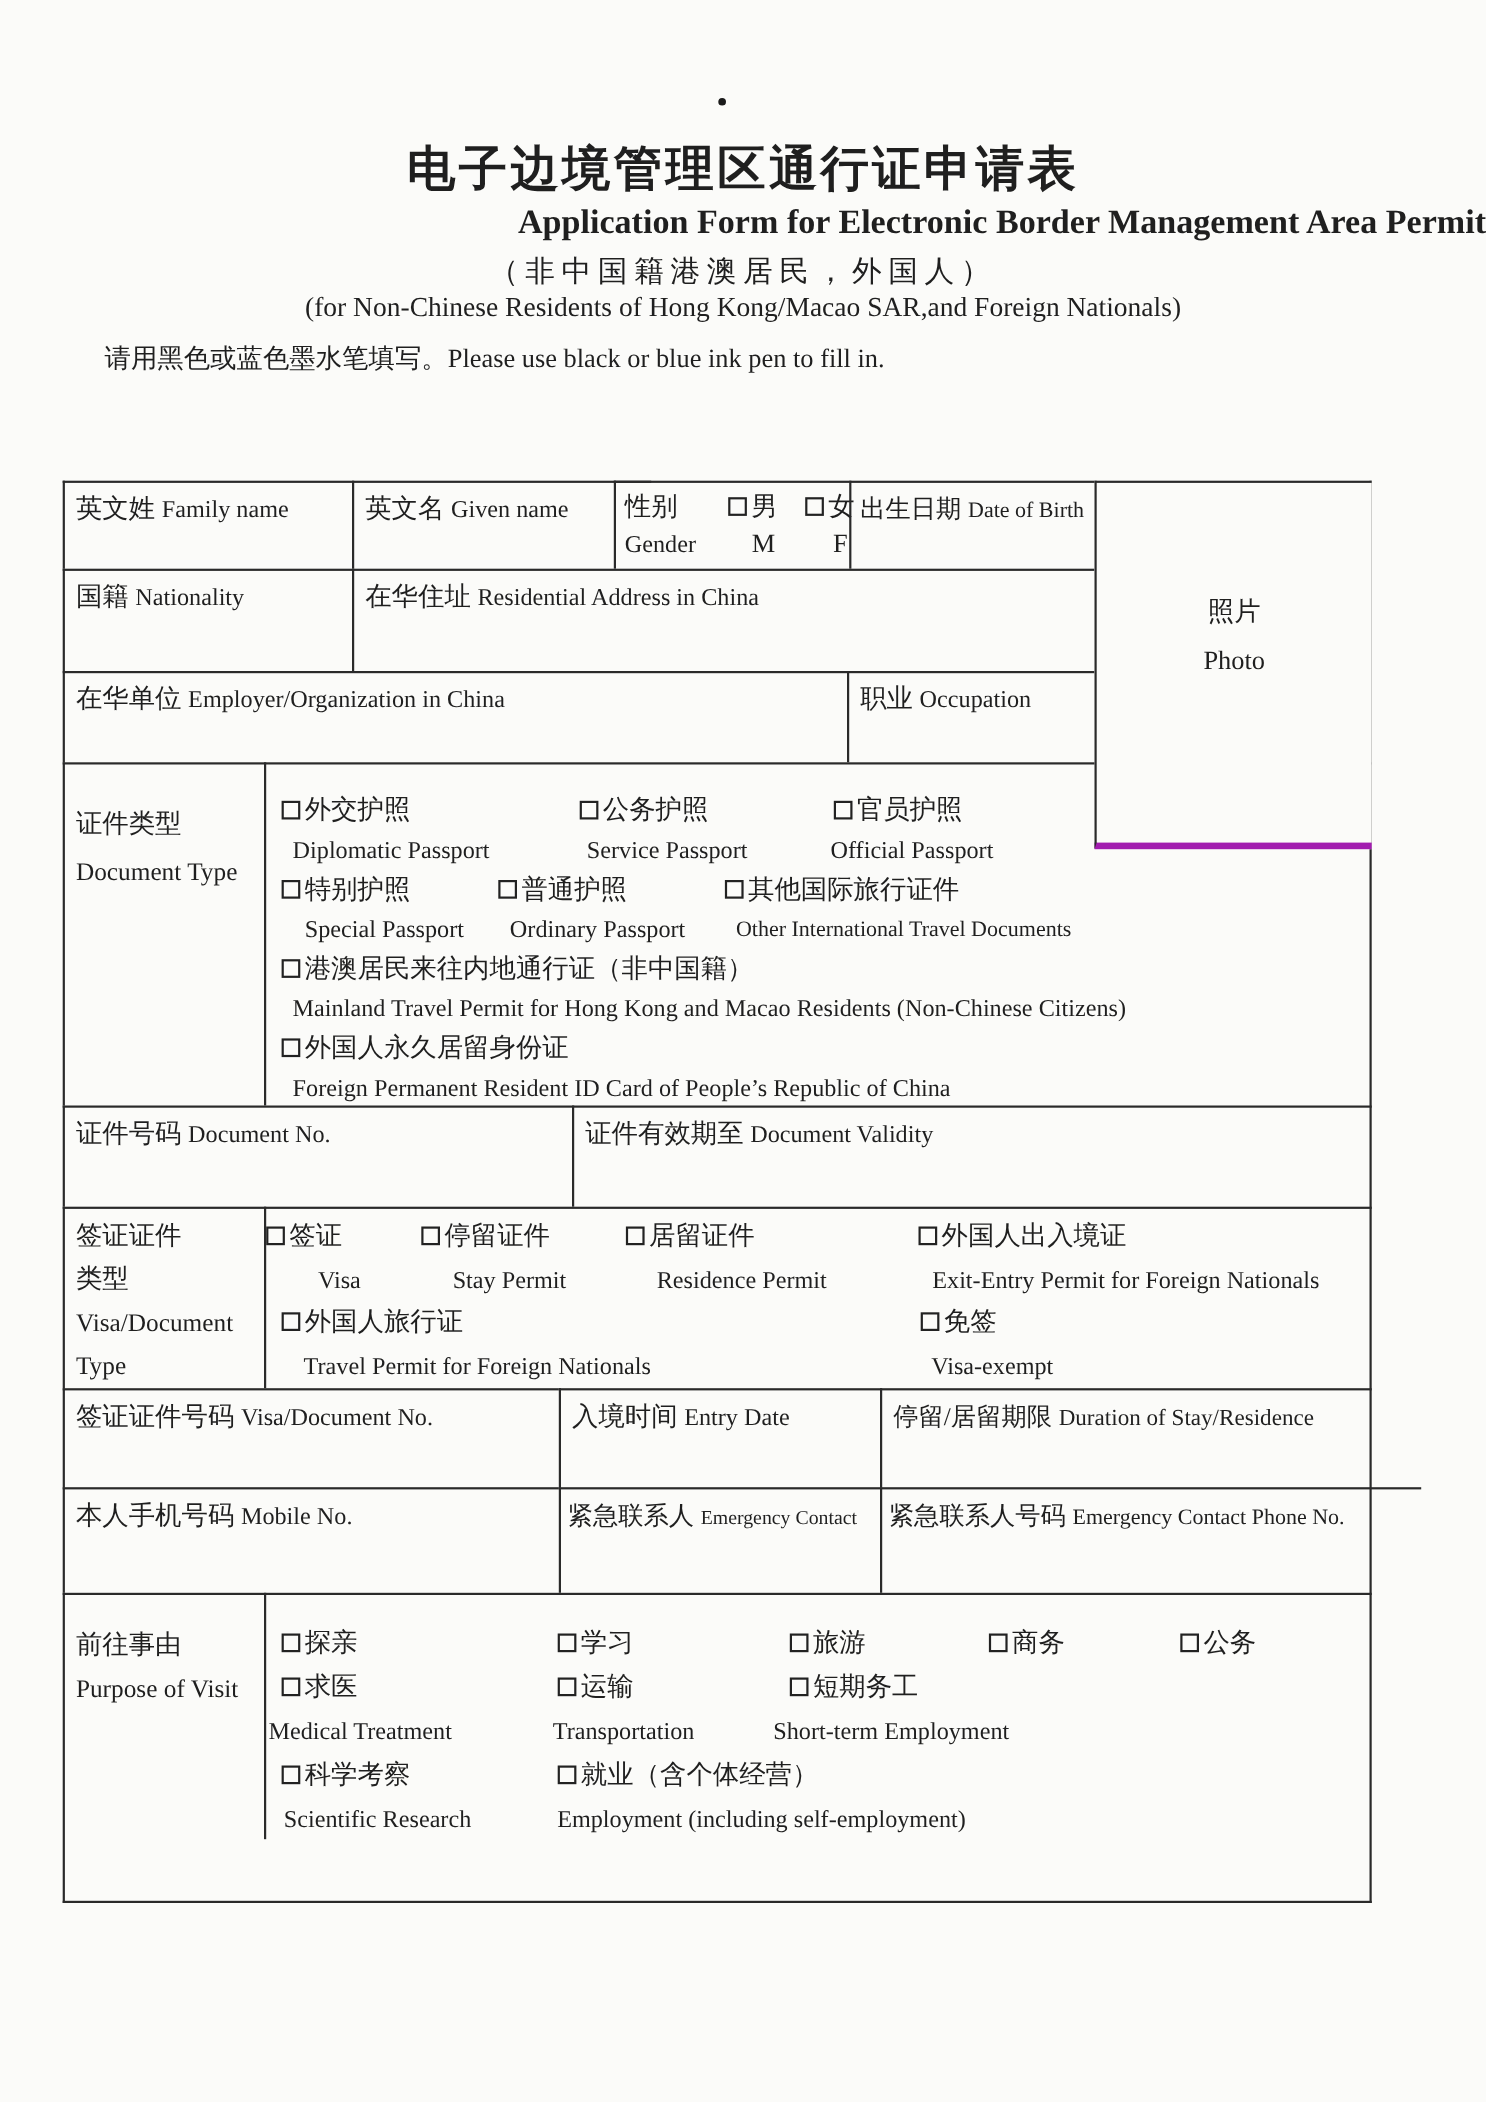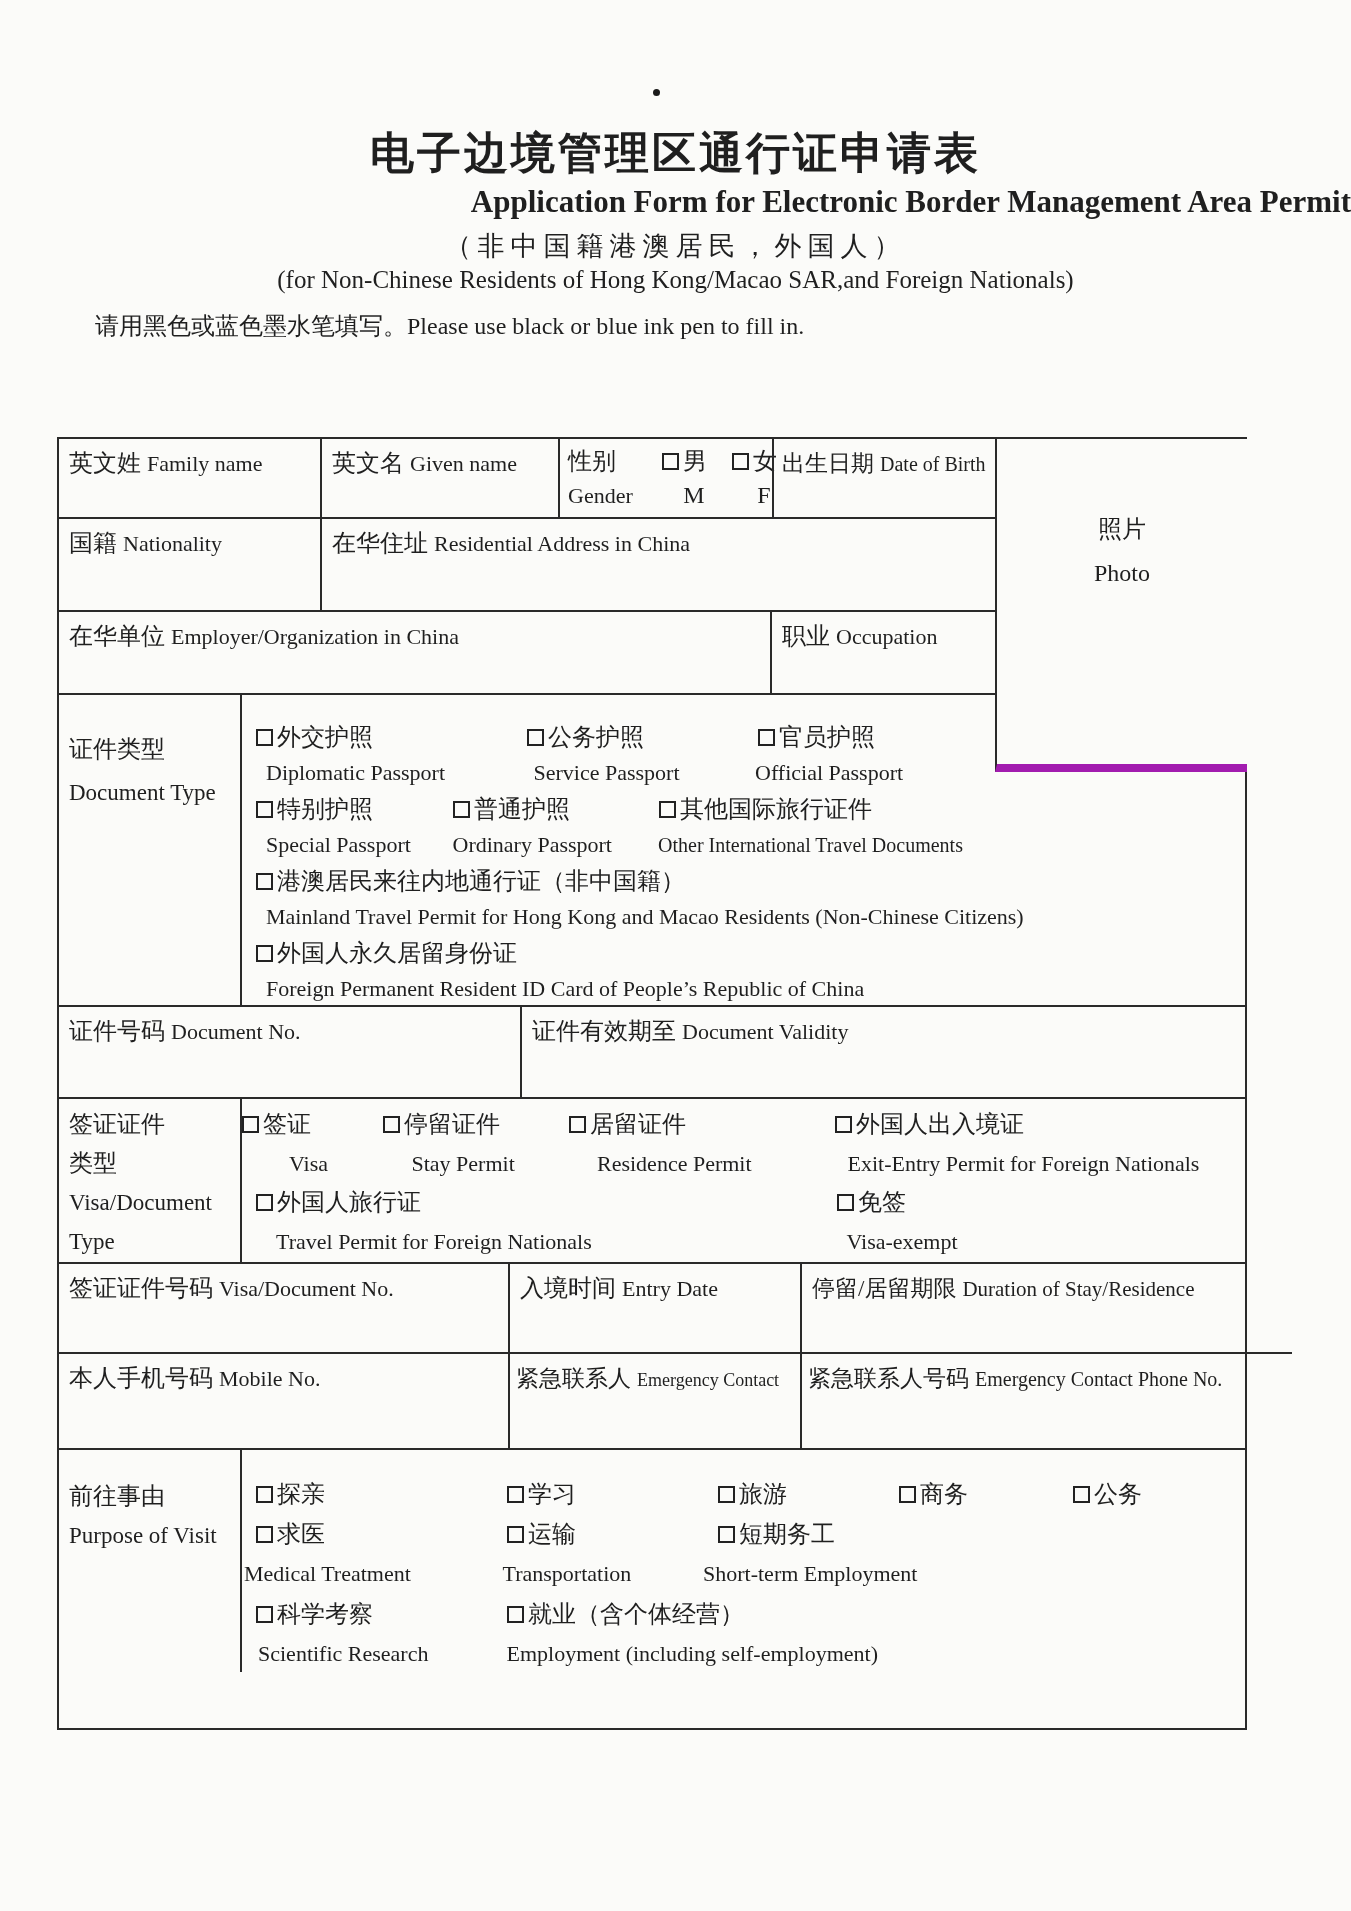--- a/index.html
+++ b/index.html
@@ -26,22 +26,22 @@
   }
   .c{
     position:absolute;box-sizing:border-box;
     border-left:2px solid #2a2a2a;border-top:2px solid #2a2a2a;
     padding:8px 10px;font-size:24px;line-height:32px;
   }
   .c .en{font-size:22px;}
   .zh{font-size:24px;}
   .en{font-size:22px;}
   .en-sm{font-size:18px;}
-  .photo-cell{background:#fbfbf9;z-index:2;border-bottom:8px solid #a21caf;
-    text-align:center;padding-top:68px;line-height:44px;}
+  .photo-cell{background:#fbfbf9;z-index:2;border-bottom:6px solid #a21caf;
+    text-align:center;padding-top:96px;line-height:44px;}
   .cb{
     display:inline-block;width:17px;height:17px;box-sizing:border-box;
     border:2px solid #222;margin-right:4px;vertical-align:-1px;background:transparent;
   }
   .line{white-space:nowrap;}
   .line>span{display:inline-block;vertical-align:top;}
   .optzh .zh{font-size:24px;}
   .opten{font-size:22px;}
   .gline{white-space:nowrap;line-height:34px;}
   .gline>span{display:inline-block;}
@@ -125,21 +125,21 @@
       <span style="width:262px;">Diplomatic Passport</span>
       <span style="width:216px;">Service Passport</span>
       <span>Official Passport</span>
     </div>
     <div class="line optzh" style="padding-left:14px;">
       <span style="width:191px;"><span class="cb"></span><span class="zh">特别护照</span></span>
       <span style="width:200px;"><span class="cb"></span><span class="zh">普通护照</span></span>
       <span><span class="cb"></span><span class="zh">其他国际旅行证件</span></span>
     </div>
     <div class="line opten" style="padding-left:24px;">
-      <span style="width:181px;">Special Passport</span>
+      <span style="width:181px;margin-left:11px;">Special Passport</span>
       <span style="width:200px;">Ordinary Passport</span>
       <span style="font-size:20px;">Other International Travel Documents</span>
     </div>
     <div class="line optzh" style="padding-left:14px;">
       <span><span class="cb"></span><span class="zh">港澳居民来往内地通行证（非中国籍）</span></span>
     </div>
     <div class="line opten" style="padding-left:24px;">
       <span>Mainland Travel Permit for Hong Kong and Macao Residents (Non-Chinese Citizens)</span>
     </div>
     <div class="line optzh" style="padding-left:14px;">

